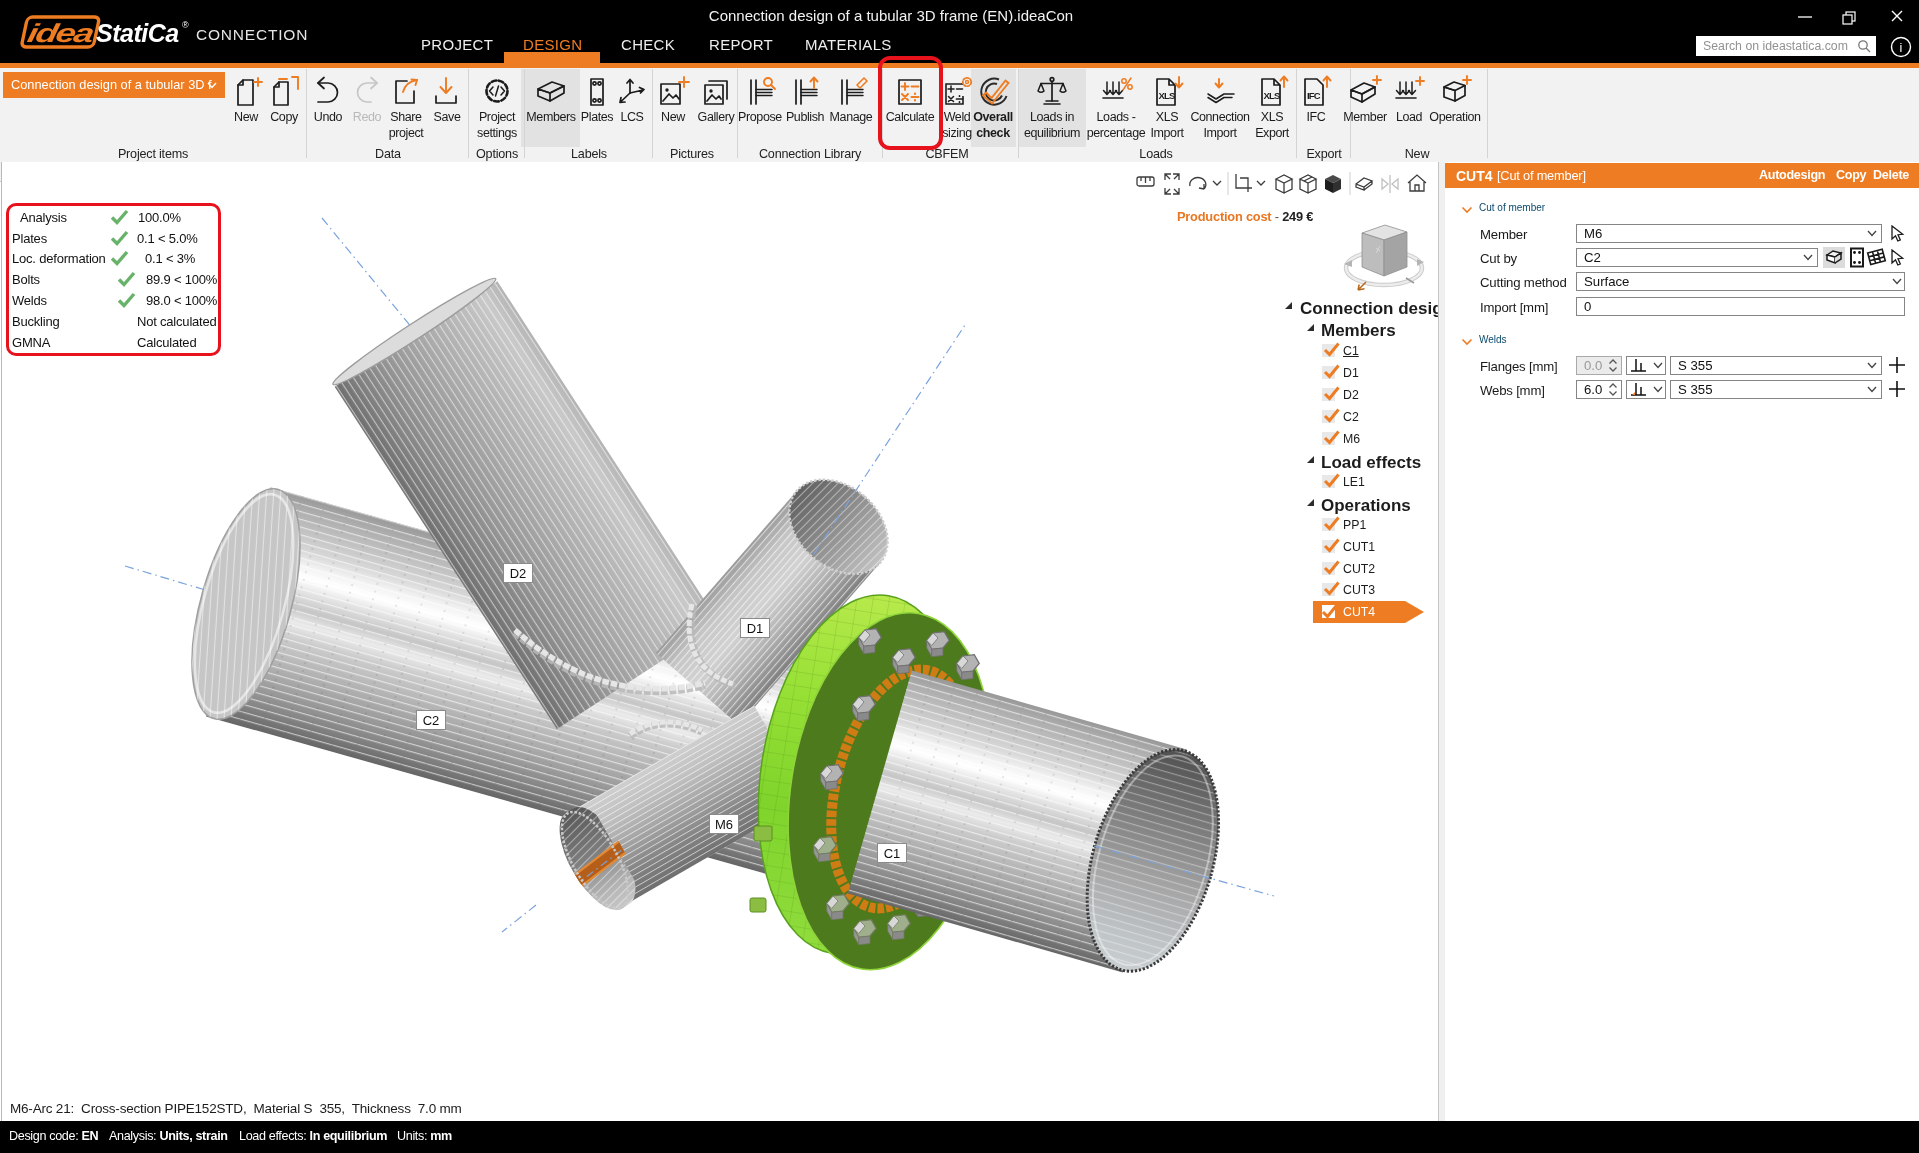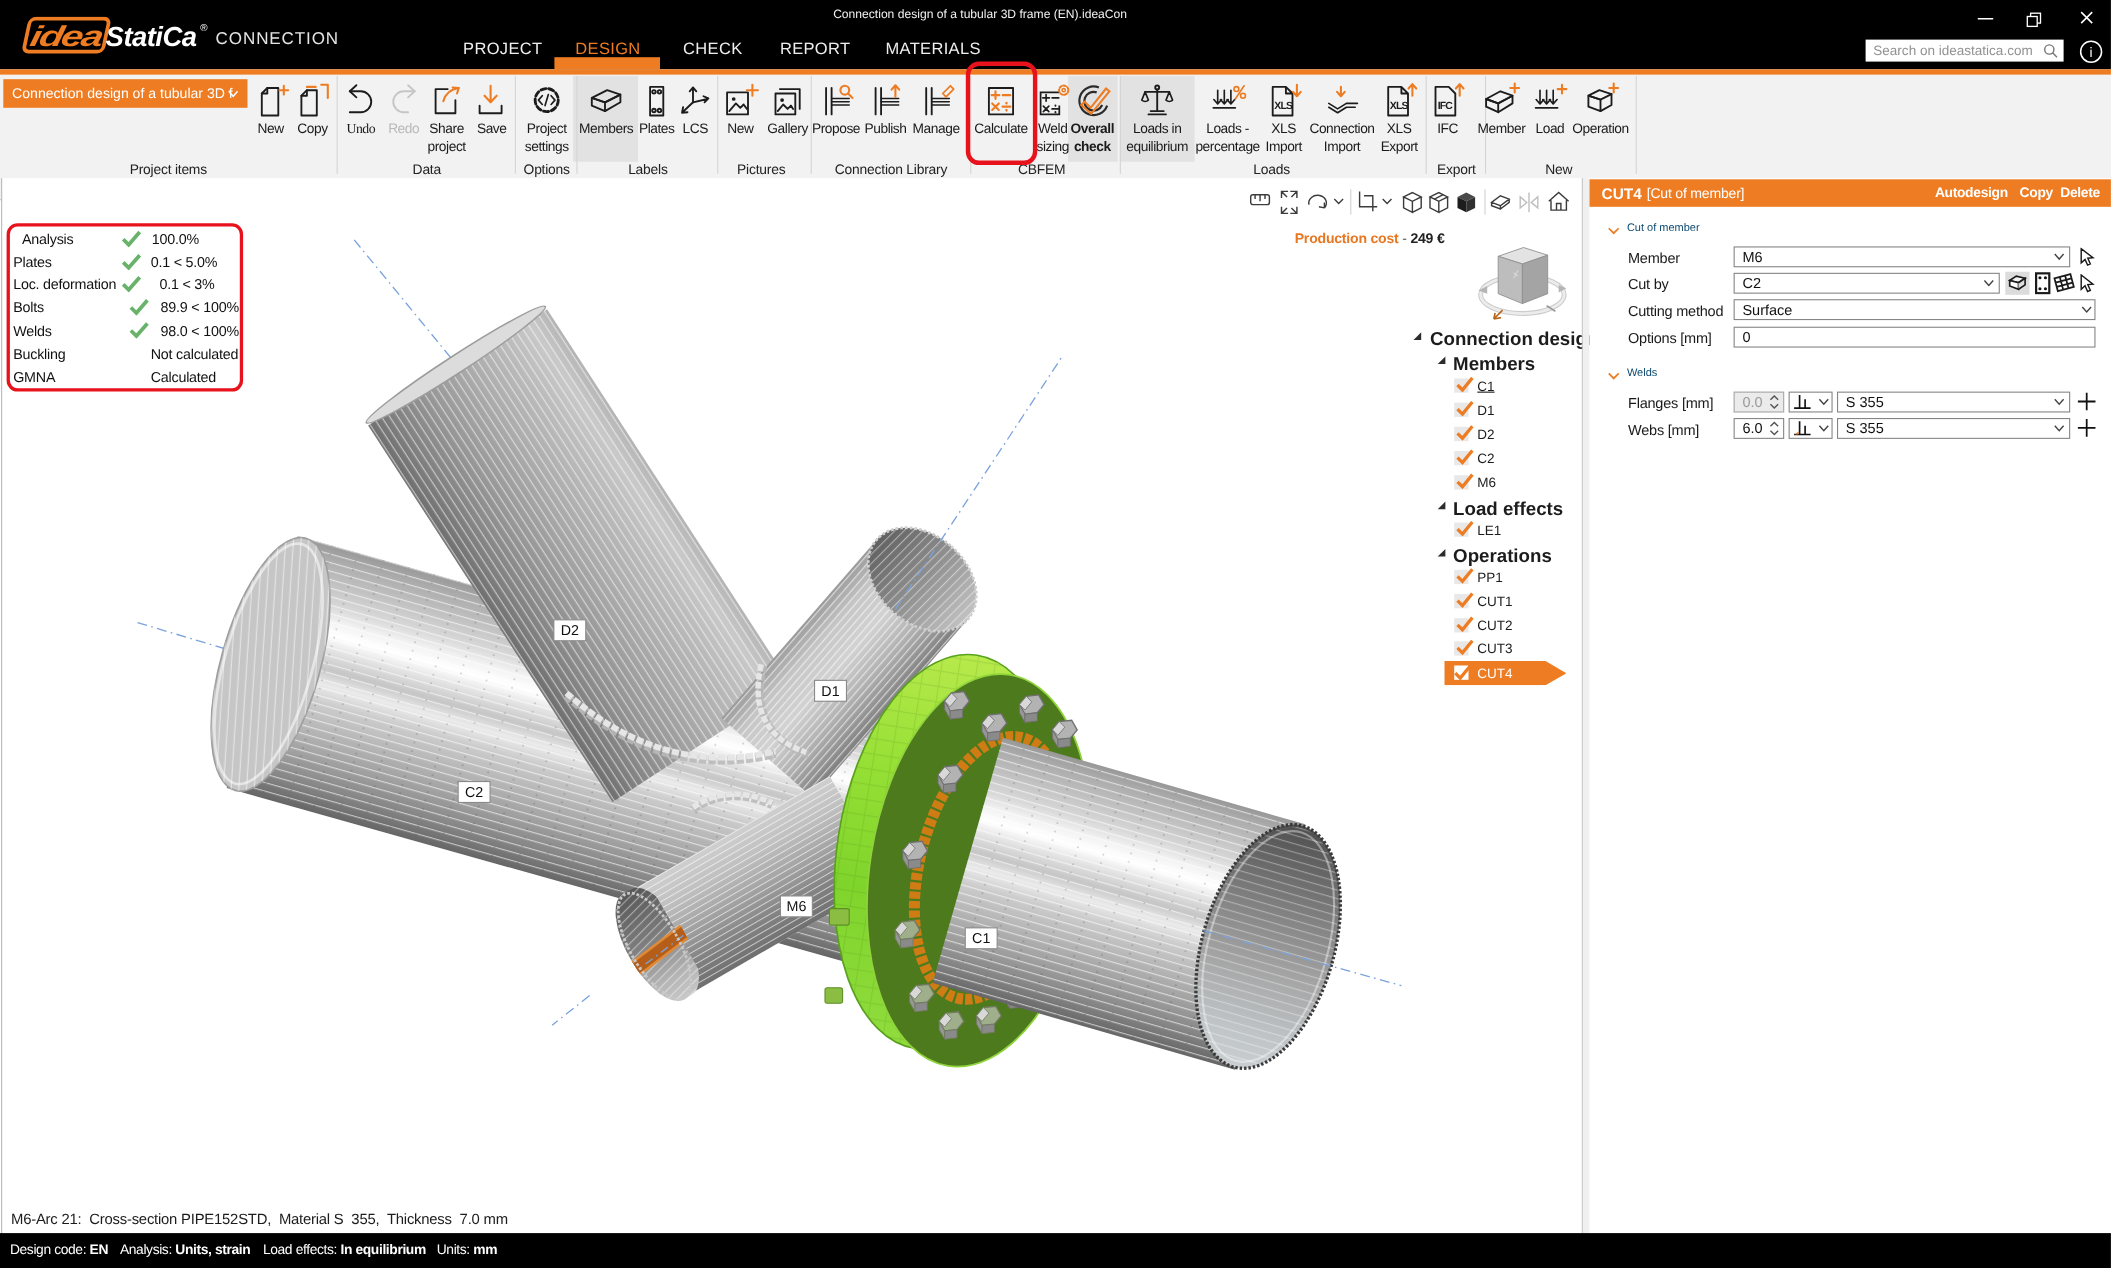--- a/index.html
+++ b/index.html
@@ -3,21 +3,21 @@
 <style>
 *{margin:0;padding:0;box-sizing:border-box}
 html,body{width:1919px;height:1153px;overflow:hidden;background:#fff;
  font-family:"Liberation Sans",sans-serif;}
 .abs{position:absolute}
 #titlebar{position:absolute;left:0;top:0;width:1919px;height:63px;background:#000;}
 #orangeline{position:absolute;left:0;top:63px;width:1919px;height:5px;background:#ee7c22;}
 .tab{position:absolute;top:36px;font-size:15px;color:#eee;letter-spacing:0.3px;}
 .tab.sel{color:#ee7c22;}
 #designul{position:absolute;left:504px;top:52px;width:96px;height:11px;background:#ee7c22;}
-#wintitle{position:absolute;top:7px;left:641px;width:500px;text-align:center;color:#f2f2f2;font-size:11px;}
+#wintitle{position:absolute;top:7px;left:641px;width:500px;text-align:center;color:#f2f2f2;font-size:15px;}
 #search{position:absolute;left:1696px;top:36px;width:180px;height:20px;background:#fff;}
 #search span{color:#929292;font-size:12.3px;position:absolute;left:7px;top:3px;}
 #ribbon{position:absolute;left:0;top:68px;width:1919px;height:114px;background:#f2f2f2;border-bottom:1px solid #c9c9c9;}
 .rbtn{position:absolute;top:3px;width:60px;text-align:center;color:#1b1b1b;}
 .rbtn .ic{margin-top:3px;height:36px;}
 .rbtn .lb{font-size:12.5px;line-height:15.5px;letter-spacing:-0.4px;}
 .hlbg{position:absolute;top:1px;height:78px;background:#e2e2e2;}
 .gsep{position:absolute;top:1px;width:1px;height:89px;background:#d4d4d4;}
 .glabel{position:absolute;top:79px;font-size:12.6px;color:#222;text-align:center;letter-spacing:-0.2px;}
 #projdrop{position:absolute;left:3px;top:4px;width:222px;height:26px;background:#ee7c22;color:#fff;font-size:12.8px;line-height:26px;padding-left:8px;}
@@ -113,21 +113,21 @@
       <div class="lb">New</div>
     </div>
 <div class="rbtn" style="left:253px;width:62px;">
       <div class="ic"><svg width="38" height="36" viewBox="0 0 38 36">
           <path d="M9 31 V13 L14 8 H23 V31 Z" stroke="#1c1c1c" stroke-width="1.7" fill="none" stroke-linecap="round" stroke-linejoin="round"></path>
           <path d="M14 8 V13 H9" stroke="#1c1c1c" stroke-width="1.7" fill="none" stroke-linecap="round" stroke-linejoin="round"></path>
           <path d="M14 5 H22 M27 3 H33 V15" stroke="#ee7c22" stroke-width="1.9" fill="none" stroke-linecap="round" stroke-linejoin="round"></path>
         </svg></div>
       <div class="lb">Copy</div>
     </div>
-<div class="rbtn" style="left:297px;width:62px;font-family:Liberation Serif, serif;">
+<div class="rbtn" style="left:297px;width:62px;">
       <div class="ic"><svg width="38" height="36" viewBox="0 0 38 36">
           <path d="M9 9 h10 a9 9 0 0 1 0 19 h-10" stroke="#1c1c1c" stroke-width="1.7" fill="none" stroke-linecap="round" stroke-linejoin="round"></path>
           <path d="M9 9 L15 3.5 M9 9 L15 14.5" stroke="#1c1c1c" stroke-width="1.7" fill="none" stroke-linecap="round" stroke-linejoin="round"></path>
         </svg></div>
       <div class="lb">Undo</div>
     </div>
 <div class="rbtn" style="left:336px;width:62px;color:#b9b9b9;">
       <div class="ic"><svg width="38" height="36" viewBox="0 0 38 36">
           <path d="M29 9 h-10 a9 9 0 0 0 0 19 h4" stroke="#c6c6c6" stroke-width="1.7" fill="none" stroke-linecap="round" stroke-linejoin="round"></path>
           <path d="M29 9 L23 3.5 M29 9 L23 14.5" stroke="#c6c6c6" stroke-width="1.7" fill="none" stroke-linecap="round" stroke-linejoin="round"></path>
@@ -808,21 +808,21 @@
     <svg class="abs" style="left:444px;top:87px" width="16" height="18" viewBox="0 0 16 18">
       <path d="M3 1 V14 L6.5 10.8 L8.8 16 L11.3 14.9 L9 9.7 L13.7 9.3 Z" fill="#fff" stroke="#1a1a1a" stroke-width="1.3"></path>
     </svg>
     <div class="plabel" style="left:35px;top:113px">Cutting method</div>
     <div class="pbox" style="left:131px;top:110px;width:329px;height:19px">
       <span class="v">Surface</span>
     </div>
     <svg class="abs" style="left:447px;top:116px" width="10" height="7" viewBox="0 0 10 7">
       <path d="M1 1 L5 5.5 L9 1" fill="none" stroke="#444" stroke-width="1.3"></path>
     </svg>
-    <div class="plabel" style="left:35px;top:138px">Options [mm]</div>
+    <div class="plabel" style="left:35px;top:138px">Import [mm]</div>
     <div class="pbox" style="left:131px;top:135px;width:329px;height:19px">
       <span class="v">0</span>
     </div>
     <svg class="abs" style="left:16px;top:176px" width="12" height="8" viewBox="0 0 12 8">
       <path d="M1.5 1.5 L6 6 L10.5 1.5" fill="none" stroke="#ee7c22" stroke-width="1.6"></path>
     </svg>
     <div class="sect" style="left:34px;top:172px">Welds</div>
     <div class="plabel" style="left:35px;top:197px">Flanges [mm]</div>
     <div class="pbox" style="left:131px;top:194px;width:46px;height:19px;background:#ebebeb;border-color:#a9a9a9">
       <span class="v" style="color:#9a9a9a">0.0</span>

